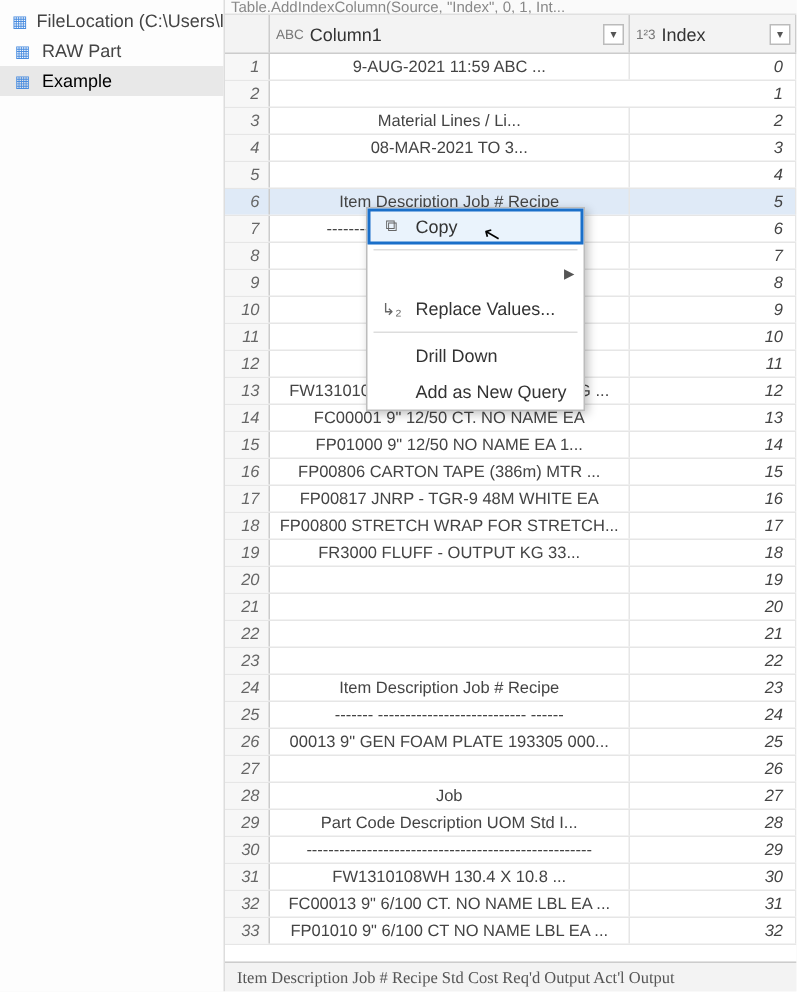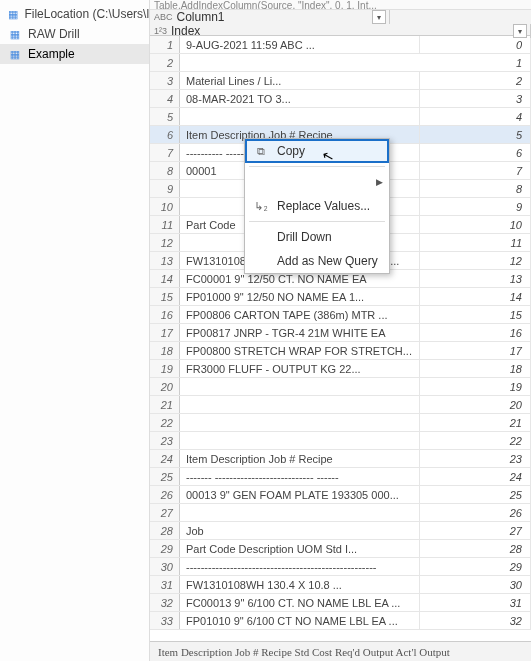--- a/index.html
+++ b/index.html
@@ -61,21 +61,20 @@
     color: #888;
     padding-left: 4px;
     overflow: hidden;
     white-space: nowrap;
   }
   .grid-header {
     display: flex;
     background: #f3f3f3;
     border-bottom: 1px solid #ccc;
     height: 26px;
-    flex-direction: column;
   }
   .rownum-corner {
     width: 30px;
     border-right: 1px solid #ccc;
   }
   .col-cell {
     border-right: 1px solid #ccc;
     display: flex;
     align-items: center;
     padding: 0 4px;
@@ -123,21 +122,21 @@
   .cell {
     border-right:1px solid #e6e6e6;
     padding:0 6px;
     font-size:11px;
     line-height:18px;
     white-space:nowrap;
     overflow:hidden;
     text-overflow:ellipsis;
     color:#444;
   }
-  .cell.col1 { width:240px; }
+  .cell.col1 { width:240px;text-align:center; }
   .cell.col2 { flex:1; text-align:right; font-style: italic; padding-right:8px;}
   .status-bar {
     height:20px;
     background:#f3f3f3;
     border-top:1px solid #ccc;
     font-size:11px;
     color:#555;
     display:flex;
     align-items:center;
     padding:0 8px;
@@ -195,21 +194,21 @@
 
 <div class="layout">
 
   <div class="sidebar">
     <div class="sidebar-item">
       <span class="sidebar-icon">▦</span>
       <span>FileLocation (C:\Users\lisde...</span>
     </div>
     <div class="sidebar-item">
       <span class="sidebar-icon">▦</span>
-      <span>RAW Drill</span>
+      <span>RAW Part</span>
     </div>
     <div class="sidebar-item selected">
       <span class="sidebar-icon">▦</span>
       <span>Example</span>
     </div>
   </div>
 
   <div class="main">
     <div class="formula-bar-top">Table.AddIndexColumn(Source, "Index", 0, 1, Int...</div>
 
@@ -302,31 +301,31 @@
           <div class="cell col1">   FP01000    9" 12/50 NO NAME      EA    1...</div>
           <div class="cell col2">14</div>
         </div>
         <div class="grid-row">
           <div class="rownum">16</div>
           <div class="cell col1">   FP00806    CARTON TAPE (386m)      MTR  ...</div>
           <div class="cell col2">15</div>
         </div>
         <div class="grid-row">
           <div class="rownum">17</div>
-          <div class="cell col1">   FP00817    JNRP - TGR-4 21M WHITE   EA</div>
+          <div class="cell col1">   FP00817    JNRP - TGR-9 48M WHITE   EA</div>
           <div class="cell col2">16</div>
         </div>
         <div class="grid-row">
           <div class="rownum">18</div>
           <div class="cell col1">   FP00800    STRETCH WRAP FOR STRETCH...</div>
           <div class="cell col2">17</div>
         </div>
         <div class="grid-row">
           <div class="rownum">19</div>
-          <div class="cell col1">   FR3000     FLUFF - OUTPUT       KG     22...</div>
+          <div class="cell col1">   FR3000     FLUFF - OUTPUT       KG     33...</div>
           <div class="cell col2">18</div>
         </div>
         <div class="grid-row">
           <div class="rownum">20</div>
           <div class="cell col1"></div>
           <div class="cell col2">19</div>
         </div>
         <div class="grid-row">
           <div class="rownum">21</div>
           <div class="cell col1"></div>

